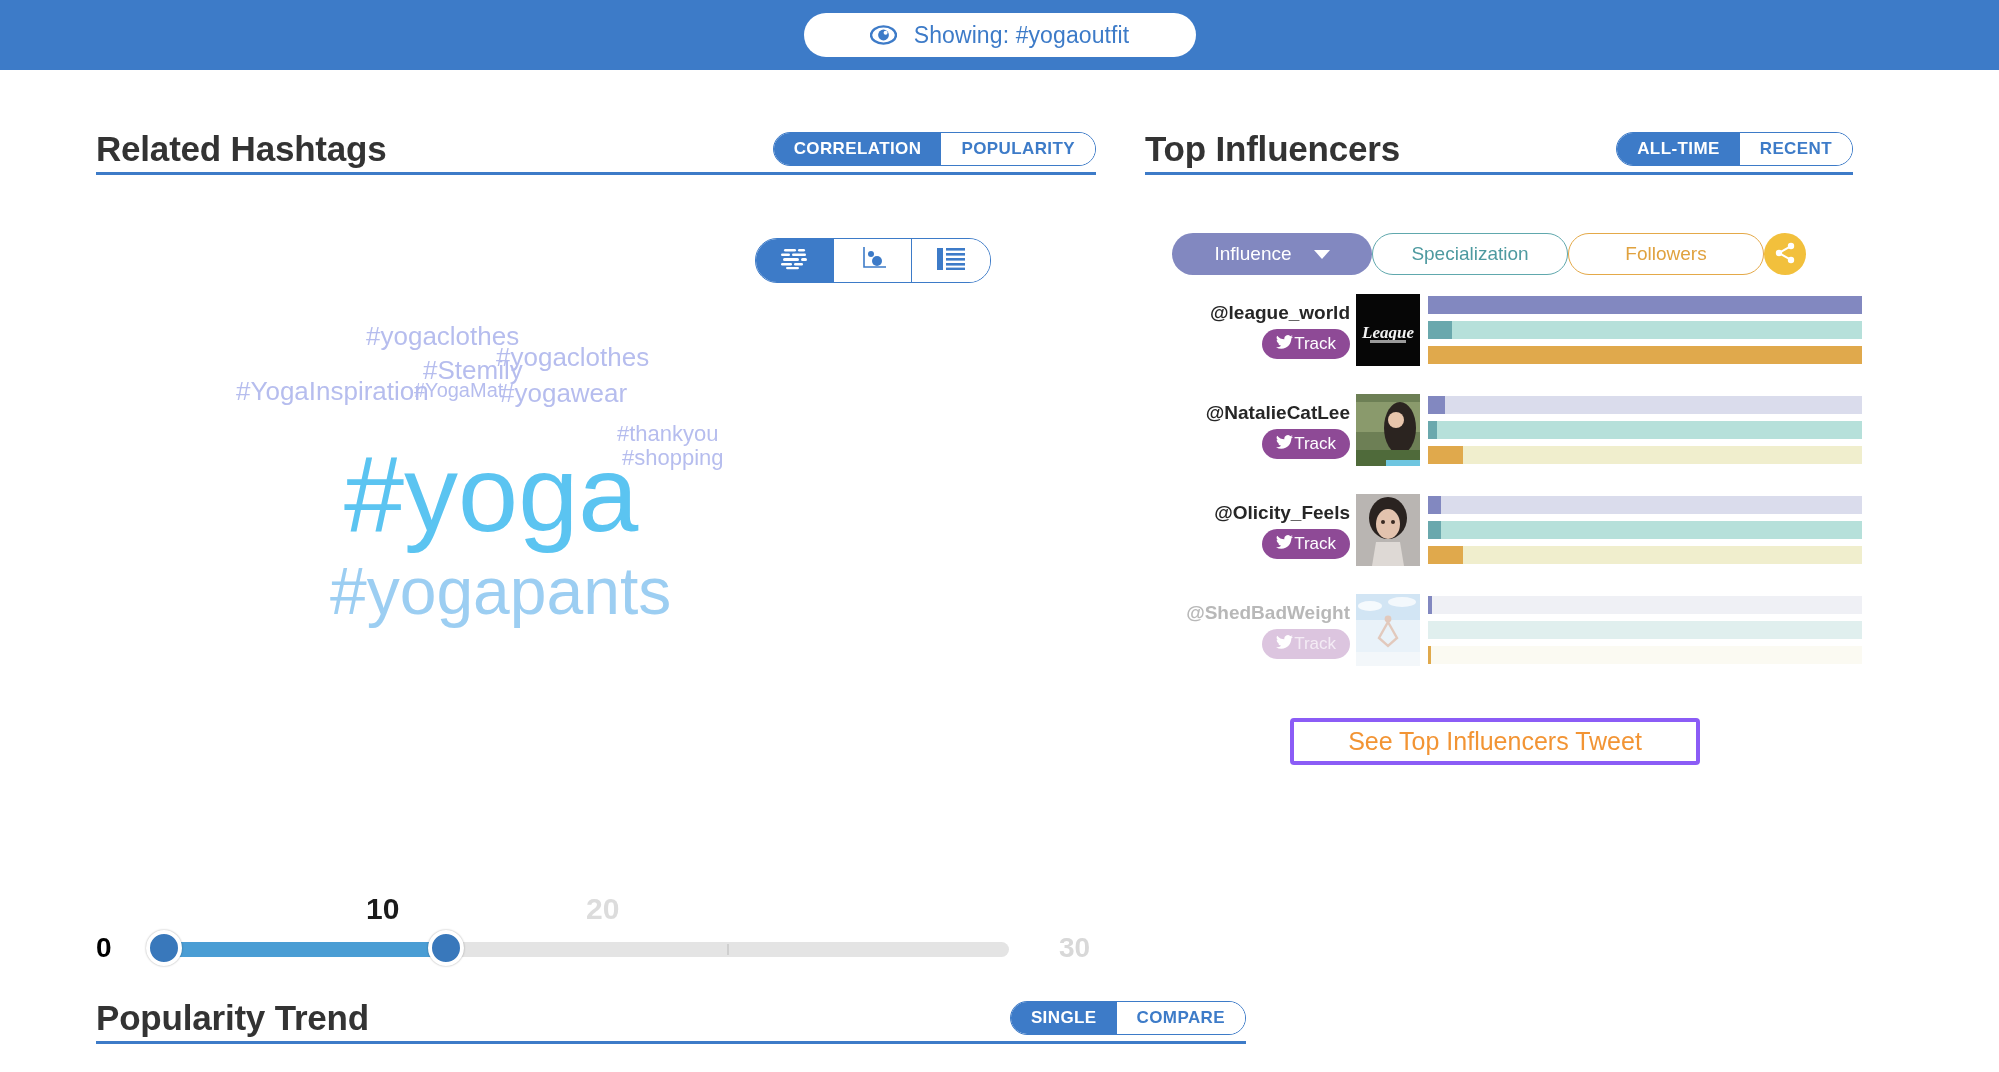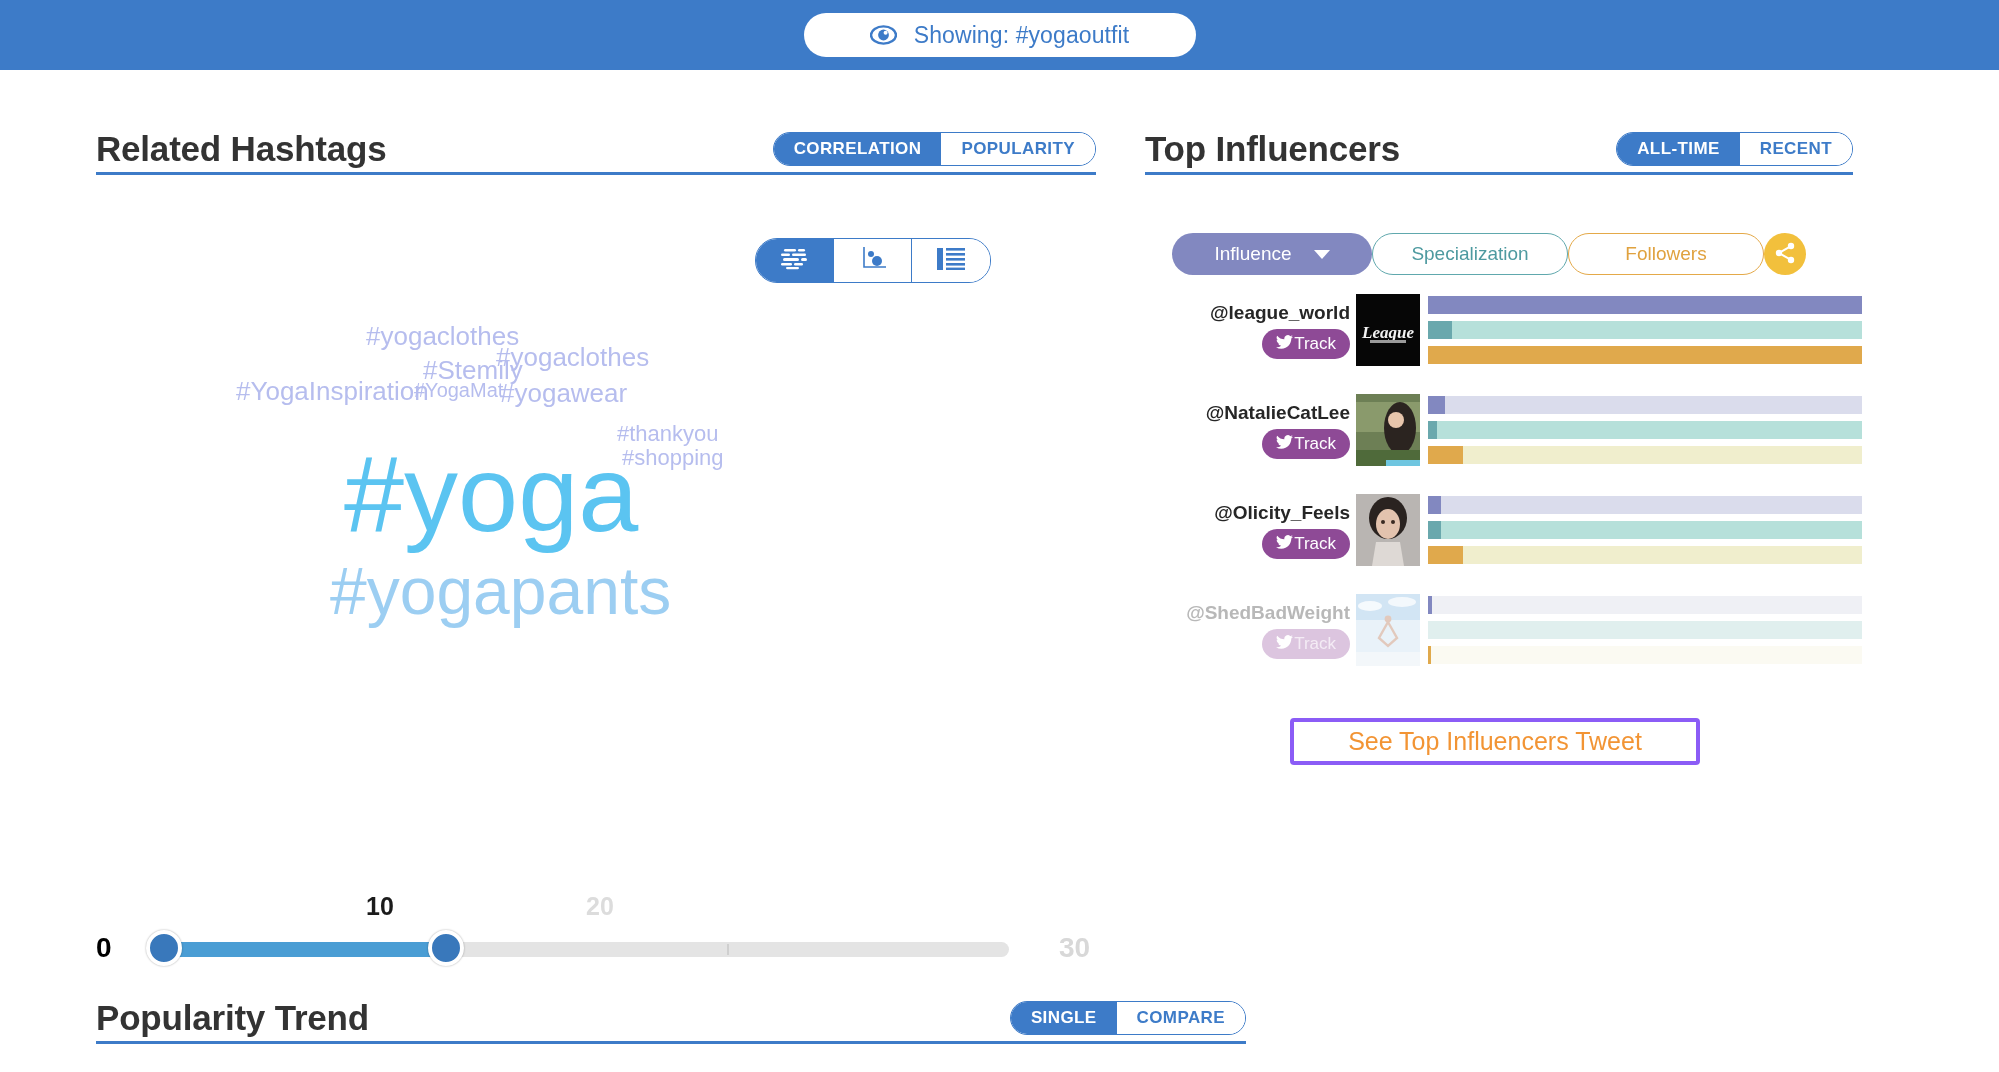--- a/index.html
+++ b/index.html
@@ -94,21 +94,21 @@
     position: absolute; top: 2px; width: 2px; height: 11px; background: #cfcfcf;
   }
   .sl-handle {
     position: absolute; top: 50px; width: 36px; height: 36px;
     border-radius: 50%; background: #3978bb;
     border: 4px solid #ffffff;
     box-shadow: 0 0 2px rgba(0,0,0,.35);
     cursor: pointer;
   }
   .sl-end { position: absolute; font-size: 28px; font-weight: bold; top: 52px; }
-  .sl-val { position: absolute; font-size: 25px; font-weight: bold; top: 12px; }
+  .sl-val { position: absolute; font-size: 30px; font-weight: bold; top: 12px; }
 
   
   .inf-filters { position: absolute; left: 1172px; top: 233px; display: flex; align-items: center; }
   .pill {
     height: 42px; border-radius: 21px;
     display: flex; align-items: center; justify-content: center;
     gap: 22px; padding: 0 26px;
     font-size: 19px; font-family: inherit; cursor: pointer; background: #ffffff;
   }
   .pill.influence { background: #8288c0; color: #ffffff; border: none; min-width: 200px; }

